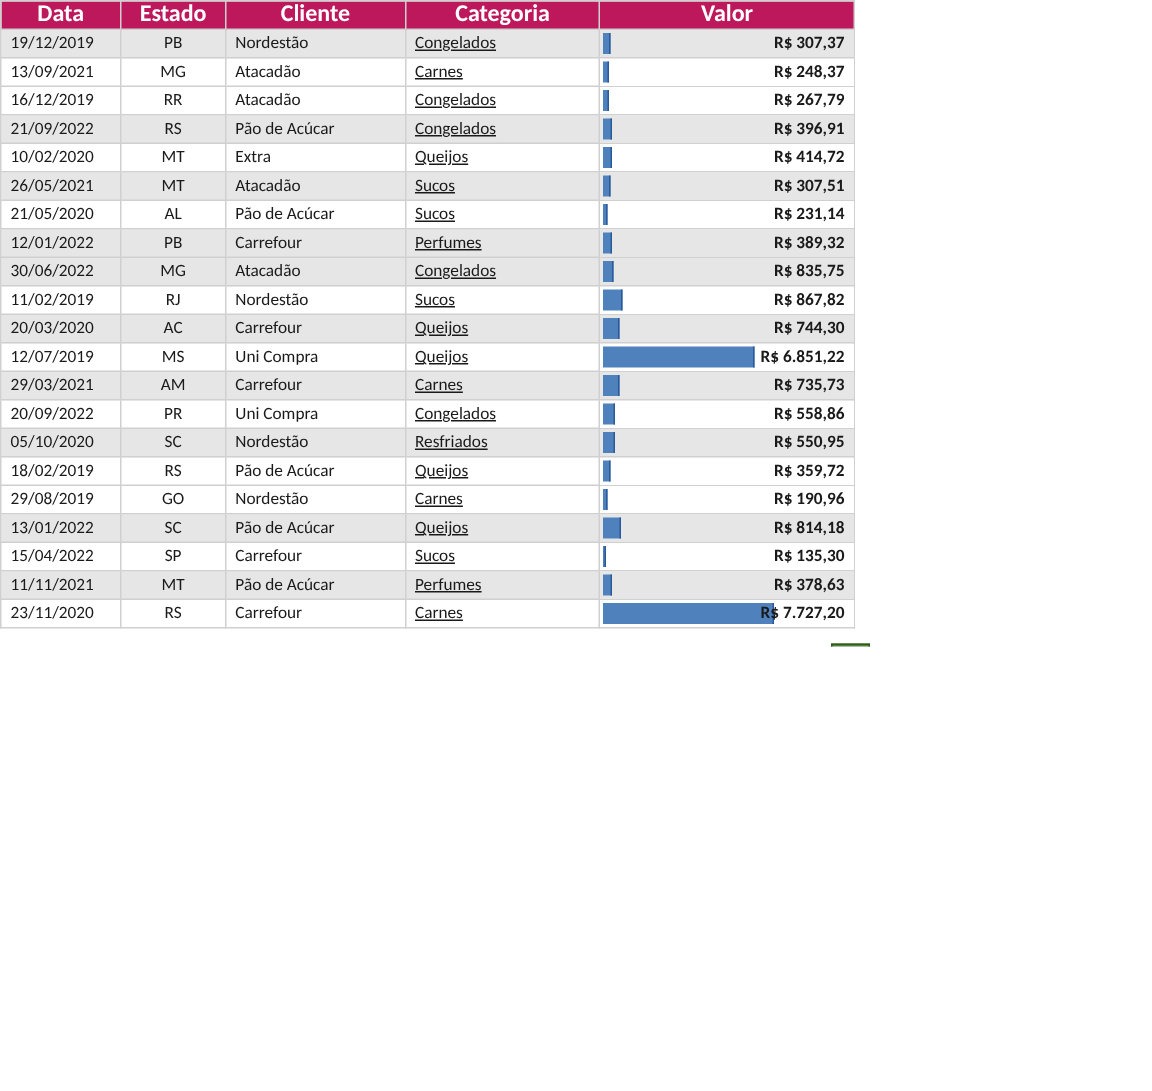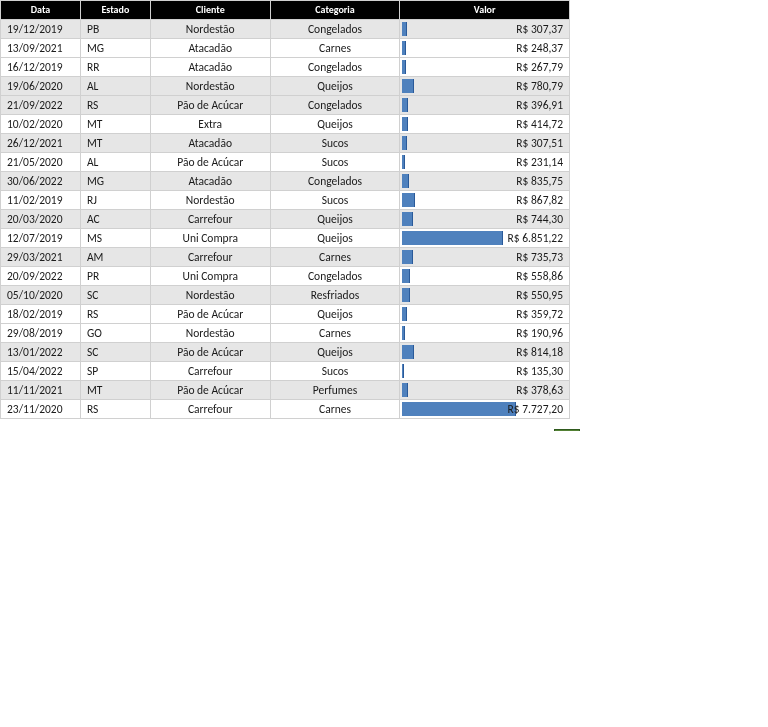--- a/index.html
+++ b/index.html
@@ -1,38 +1,38 @@
 <!DOCTYPE html>
 <html><head>
 <meta charset="utf-8">
 <style>
   * { box-sizing: border-box; margin: 0; padding: 0; }
   body { font-family: "Segoe UI", Calibri, Arial, sans-serif; font-size: 12px; color: #1a1a1a; background: #fff; width: 768px; }
 
   table.data { border-collapse: collapse; width: 570px; margin: 0; }
   table.data th, table.data td { border: 1px solid #d0d0d0; padding: 2px 6px; height: 18px; line-height: 14px; vertical-align: middle; }
-  table.data th { background: #000000; color: #fff; font-weight: bold; text-align: center; font-size: 10px; }
+  table.data th { background: #be185d; color: #fff; font-weight: bold; text-align: center; font-size: 16px; }
   table.data td { font-size: 11.5px; }
   table.data tr.even td { background: #e6e6e6; }
   table.data tr.odd td  { background: #ffffff; }
 
   col.c-data   { width: 80px; }
   col.c-estado { width: 70px; }
   col.c-cliente{ width: 120px; }
   col.c-cat    { width: 130px; }
   col.c-valor  { width: 170px; }
 
   td.c-data   { text-align: left; }
-  td.c-estado { }
-  td.c-cliente{ text-align: center; }
-  td.c-cat    { text-align: center; }
+  td.c-estado { text-align: center; }
+  td.c-cliente{ text-align: left; }
+  td.c-cat    { text-align: left; text-decoration: underline; }
   td.c-valor  { position: relative; text-align: right; padding-left: 4px; }
 
   td.c-valor .bar { position: absolute; left: 2px; top: 2px; bottom: 2px; background: #4f81bd; border-right: 1px solid #2a5a99; z-index: 0; }
-  td.c-valor .val { position: relative; z-index: 1; }
+  td.c-valor .val { position: relative; z-index: 1; font-weight: bold; }
 
   .qa-wrap { margin-top: 12px; width: 760px; position: relative; }
   .qa-btn  { position: absolute; right: 180px; top: -2px; width: 26px; height: 22px; background: #538135; border: 1px solid #2f5a1e; display: flex; align-items: center; justify-content: center; }
   .qa-btn svg { display:block; }
   .qa-pop  { position: absolute; right: 4px; top: 24px; width: 400px; border: 1px solid #bfbfbf; background: #ffffff; padding: 12px 14px 10px 14px; }
 
   .qa-tabs { display: flex; gap: 16px; border-bottom: 0; margin-bottom: 10px; }
   .qa-tab  { font-size: 12px; color: #333; padding-bottom: 4px; position: relative; }
   .qa-tab .ul { text-decoration: underline; }
   .qa-tab.active { color: #000; }
@@ -83,53 +83,53 @@
         <td class="c-valor"><div class="bar" style="width: 4px;"></div><span class="val">R$ 248,37</span></td>
       </tr>
       <tr class="odd">
         <td class="c-data">16/12/2019</td>
         <td class="c-estado">RR</td>
         <td class="c-cliente">Atacadão</td>
         <td class="c-cat">Congelados</td>
         <td class="c-valor"><div class="bar" style="width: 4px;"></div><span class="val">R$ 267,79</span></td>
       </tr>
       <tr class="even">
-        <td class="c-data">19/06/2020</td>
-        <td class="c-estado">AL</td>
-        <td class="c-cliente">Nordestão</td>
-        <td class="c-cat">Queijos</td>
-        <td class="c-valor"><div class="bar" style="width: 12px;"></div><span class="val">R$ 780,79</span></td>
-      </tr>
-      <tr class="even">
         <td class="c-data">21/09/2022</td>
         <td class="c-estado">RS</td>
         <td class="c-cliente">Pão de Acúcar</td>
         <td class="c-cat">Congelados</td>
         <td class="c-valor"><div class="bar" style="width: 6px;"></div><span class="val">R$ 396,91</span></td>
       </tr>
       <tr class="odd">
         <td class="c-data">10/02/2020</td>
         <td class="c-estado">MT</td>
         <td class="c-cliente">Extra</td>
         <td class="c-cat">Queijos</td>
         <td class="c-valor"><div class="bar" style="width: 6px;"></div><span class="val">R$ 414,72</span></td>
       </tr>
       <tr class="even">
-        <td class="c-data">26/12/2021</td>
+        <td class="c-data">26/05/2021</td>
         <td class="c-estado">MT</td>
         <td class="c-cliente">Atacadão</td>
         <td class="c-cat">Sucos</td>
         <td class="c-valor"><div class="bar" style="width: 5px;"></div><span class="val">R$ 307,51</span></td>
       </tr>
       <tr class="odd">
         <td class="c-data">21/05/2020</td>
         <td class="c-estado">AL</td>
         <td class="c-cliente">Pão de Acúcar</td>
         <td class="c-cat">Sucos</td>
         <td class="c-valor"><div class="bar" style="width: 3px;"></div><span class="val">R$ 231,14</span></td>
+      </tr>
+      <tr class="even">
+        <td class="c-data">12/01/2022</td>
+        <td class="c-estado">PB</td>
+        <td class="c-cliente">Carrefour</td>
+        <td class="c-cat">Perfumes</td>
+        <td class="c-valor"><div class="bar" style="width: 6px;"></div><span class="val">R$ 389,32</span></td>
       </tr>
       <tr class="even">
         <td class="c-data">30/06/2022</td>
         <td class="c-estado">MG</td>
         <td class="c-cliente">Atacadão</td>
         <td class="c-cat">Congelados</td>
         <td class="c-valor"><div class="bar" style="width: 7px;"></div><span class="val">R$ 835,75</span></td>
       </tr>
       <tr class="odd">
         <td class="c-data">11/02/2019</td>

